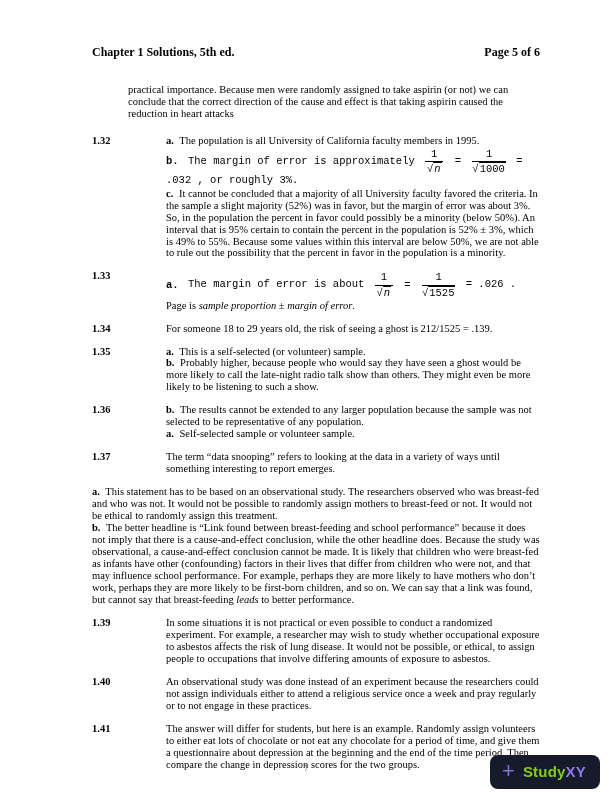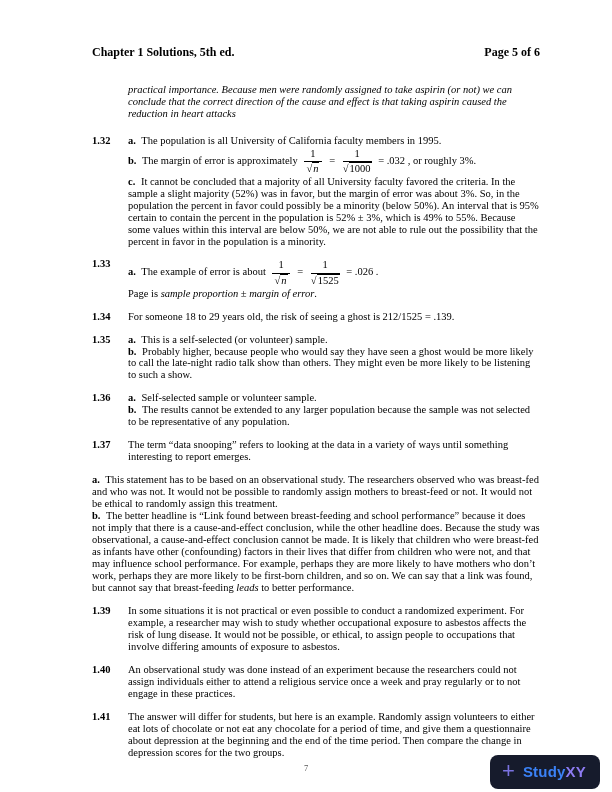--- a/index.html
+++ b/index.html
@@ -18,36 +18,36 @@
   .doc-header {
     display:flex;
     justify-content:space-between;
     font-weight:bold;
     font-size:12px;
     margin-bottom:24px;
   }
   .intro-para {
     margin-left:36px;
     margin-bottom:15px;
-    font-style:italic;
   }
   .problem {
     display:flex;
     margin-bottom:11px;
+    gap:38px;
   }
   .prob-num {
     width:36px;
     flex-shrink:0;
     font-weight:bold;
   }
   .prob-body { flex:1; }
   .part-label { font-weight:bold; margin-right:3px; }
   .ital { font-style:italic; }
   
-  .formula-line { margin:1px 0; }
+  .formula-line { margin:1px 0;font-family:Liberation Mono, monospace; }
   .frac {
     display:inline-block;
     vertical-align:middle;
     text-align:center;
     margin:0 4px;
     line-height:1.15;
   }
   .frac .num { display:block; border-bottom:1px solid #000; padding:0 6px 1px; }
   .frac .den { display:block; padding-top:1px; white-space:nowrap; }
   .vinc { border-top:1px solid #000; padding:0 1px; }
@@ -71,21 +71,21 @@
     border-radius:8px;
     font-family:"Liberation Sans","DejaVu Sans",sans-serif;
   }
   .brand-plus {
     font-size:22px;
     font-weight:300;
     line-height:1;
     margin-top:-2px;
   }
   .brand-text { font-size:15px; font-weight:bold; letter-spacing:0.2px; }
-  .brand-text .primary { color:#3b82f6; }
+  .brand-text .primary { color:#84cc16; }
 </style>
 </head>
 <body>
 
 <div class="page">
 
   <div class="doc-header">
     <span>Chapter 1 Solutions, 5th ed.</span>
     <span>Page 5 of 6</span>
   </div>
@@ -106,21 +106,21 @@
       </p>
       <p><span class="part-label">c.</span> <span>It cannot be concluded that a majority of all University faculty favored the criteria. In the sample a slight majority (52%) was in favor, but the margin of error was about 3%. So, in the population the percent in favor could possibly be a minority (below 50%). An interval that is 95% certain to contain the percent in the population is 52% ± 3%, which is 49% to 55%. Because some values within this interval are below 50%, we are not able to rule out the possibility that the percent in favor in the population is a minority.</span></p>
     </div>
   </div>
 
   <div class="problem">
     <div class="prob-num">1.33</div>
     <div class="prob-body">
       <p class="formula-line">
         <span class="part-label">a.</span>
-        <span>The example of error is about</span>
+        <span>The margin of error is about</span>
         <span class="frac"><span class="num">1</span><span class="den"><span>√</span><span class="vinc"><i class="ital">n</i></span></span></span>
         <span class="eq">=</span>
         <span class="frac"><span class="num">1</span><span class="den"><span>√</span><span class="vinc">1525</span></span></span>
         <span>= .026 .</span>
       </p>
       <p><span>Page is</span> <span class="ital">sample proportion ±  margin of error</span><span>.</span></p>
     </div>
   </div>
 
   <div class="problem">
@@ -134,22 +134,22 @@
     <div class="prob-num">1.35</div>
     <div class="prob-body">
       <p><span class="part-label">a.</span> <span>This is a self-selected (or volunteer) sample.</span></p>
       <p><span class="part-label">b.</span> <span>Probably higher, because people who would say they have seen a ghost would be more likely to call the late-night radio talk show than others. They might even be more likely to be listening to such a show.</span></p>
     </div>
   </div>
 
   <div class="problem">
     <div class="prob-num">1.36</div>
     <div class="prob-body">
+      <p><span class="part-label">b.</span> <span>The results cannot be extended to any larger population because the sample was not selected to be representative of any population.</span></p>
       <p><span class="part-label">a.</span> <span>Self-selected sample or volunteer sample.</span></p>
-      <p><span class="part-label">b.</span> <span>The results cannot be extended to any larger population because the sample was not selected to be representative of any population.</span></p>
     </div>
   </div>
 
   <div class="problem">
     <div class="prob-num">1.37</div>
     <div class="prob-body">
       <p>The term “data snooping” refers to looking at the data in a variety of ways until something interesting to report emerges.</p>
     </div>
   </div>
 

